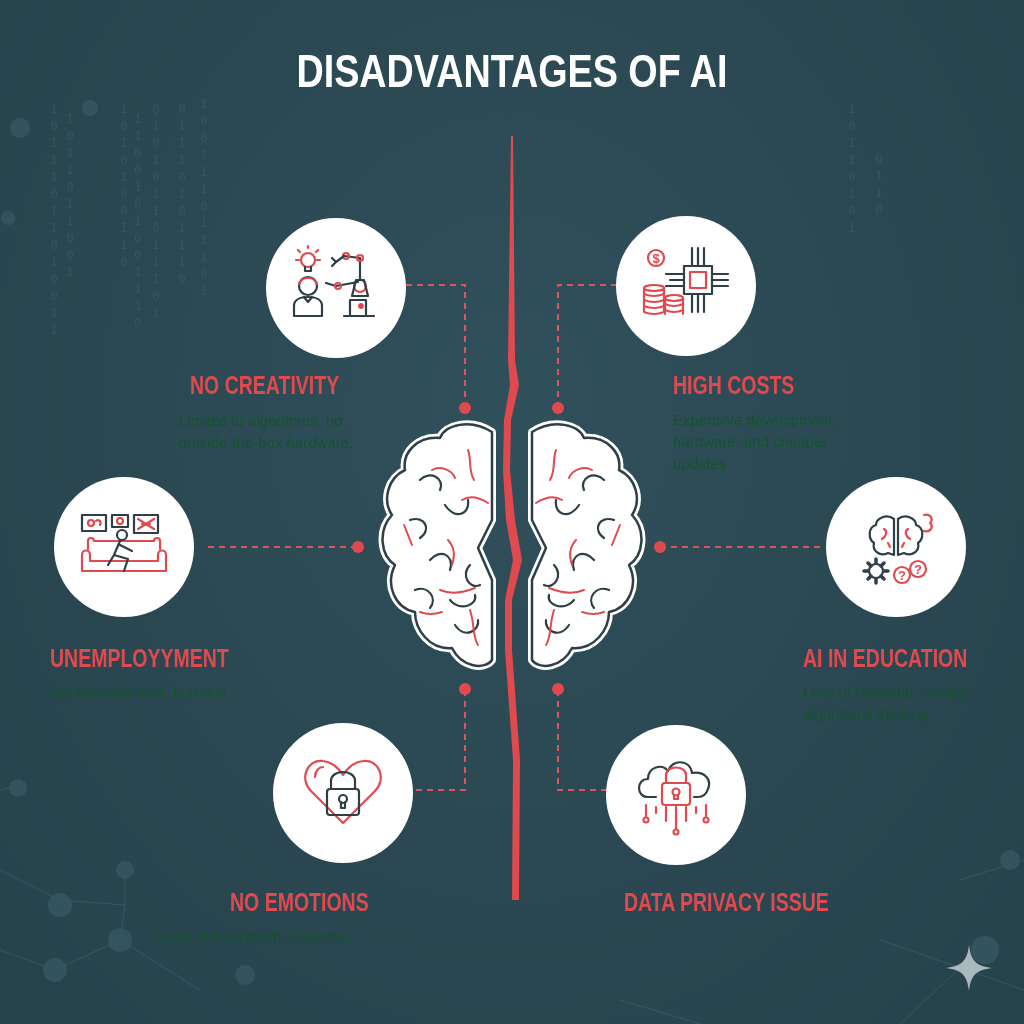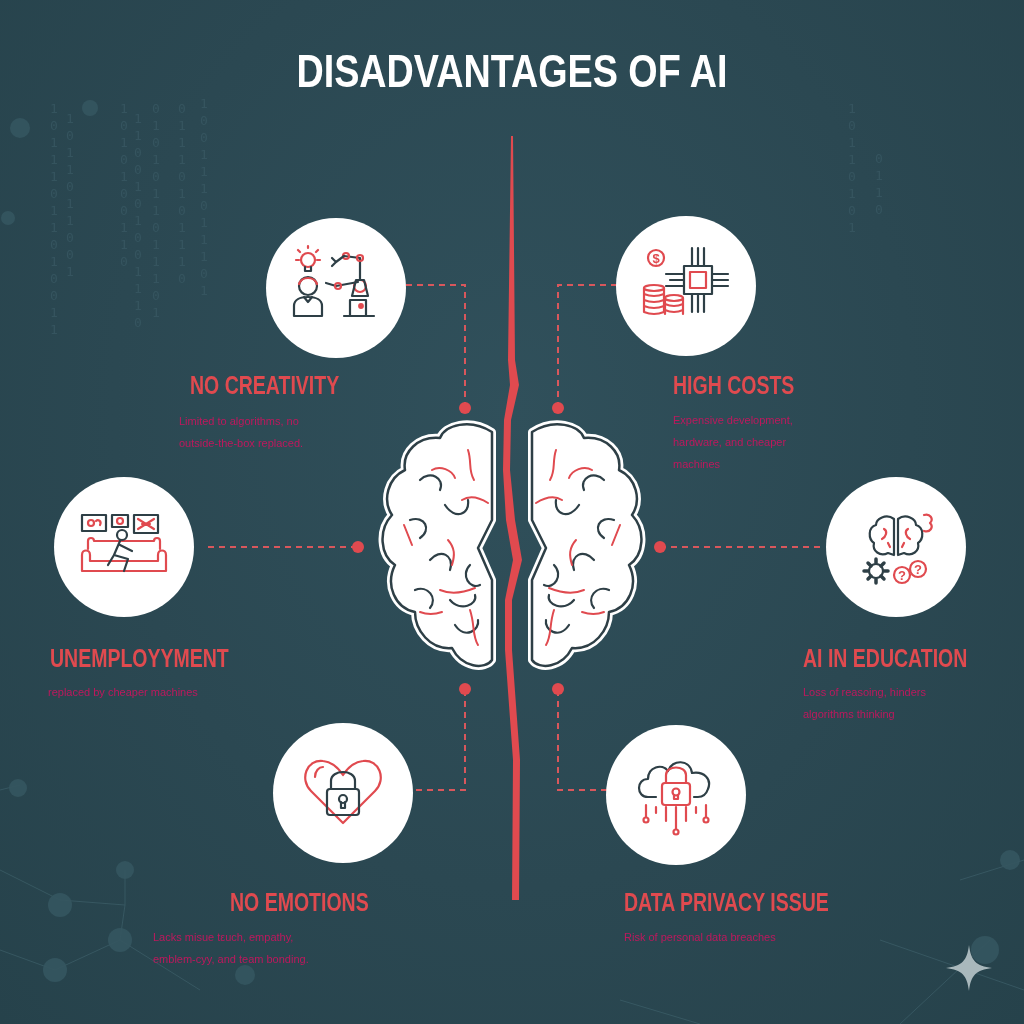--- a/index.html
+++ b/index.html
@@ -19,21 +19,21 @@
   .circle {
     position:absolute; width:140px; height:140px; border-radius:50%;
     background:#ffffff; display:flex; align-items:center; justify-content:center;
   }
   .circle svg { width:100px; height:100px; }
   .heading {
     position:absolute; color:#e04a4f; font-weight:700; font-size:25px;
     white-space:nowrap; transform:scaleX(0.78); transform-origin:left center;
   }
   .desc {
-    position:absolute; color:#be185d; font-size:11px; line-height:22px;
+    position:absolute; color:#14532d; font-size:15px; line-height:22px;
   }
   .sparkle { position:absolute; left:944px; top:943px; width:50px; height:50px; }
 </style>
 </head>
 <body>
 
 <svg class="bg-layer" viewBox="0 0 1024 1024">
   <g stroke="#3b5c66" stroke-width="1" fill="none" opacity="0.8">
     <line x1="0" y1="870" x2="60" y2="900"></line>
       <line x1="60" y1="900" x2="125" y2="905"></line>
@@ -165,21 +165,21 @@
       <path d="M58,18 L50,24 M50,24 L46,20 M50,24 L46,28" stroke="#2e3f46"></path>
       <path d="M72,44 L50,48 L40,45" stroke="#2e3f46"></path>
       <circle cx="52" cy="48" r="3" stroke="#e04a4f"></circle>
       <circle cx="75" cy="68" r="1.8" fill="#e04a4f" stroke="#e04a4f"></circle>
     </g>
   </svg>
 </div>
 <div class="heading" style="left:190px;top:371px;">NO CREATIVITY</div>
 <div class="desc" style="left:179px;top:410px;">
   <div>Limited to algorithms, no</div>
-  <div>outside-the-box replaced.</div>
+  <div>outside-the-box hardware.</div>
 </div>
 
 <div class="circle" style="left:616px;top:216px;">
   <svg viewBox="0 0 100 100">
     <g fill="none" stroke-width="2.2" stroke-linecap="round" stroke-linejoin="round">
       <circle cx="20" cy="22" r="8" stroke="#e04a4f"></circle>
       <text x="20" y="27" text-anchor="middle" font-size="13" font-weight="700" fill="#e04a4f" stroke="none" font-family="Liberation Sans, sans-serif">$</text>
       <rect x="48" y="30" width="28" height="28" stroke="#2e3f46"></rect>
       <rect x="54" y="36" width="16" height="16" stroke="#e04a4f"></rect>
       <path d="M56,12 L56,30 M62,12 L62,30 M68,12 L68,30 M56,58 L56,76 M62,58 L62,76 M68,58 L68,76 M30,38 L48,38 M34,44 L48,44 M30,50 L48,50 M76,38 L92,38 M76,44 L92,44 M76,50 L92,50" stroke="#2e3f46"></path>
@@ -187,42 +187,42 @@
       <path d="M8,52 L8,76 M28,52 L28,76 M8,58 Q18,62 28,58 M8,64 Q18,68 28,64 M8,70 Q18,74 28,70 M8,76 Q18,80 28,76" stroke="#e04a4f"></path>
       <ellipse cx="38" cy="62" rx="9" ry="3" stroke="#e04a4f"></ellipse>
       <path d="M29,62 L29,78 M47,62 L47,78 M29,68 Q38,72 47,68 M29,74 Q38,78 47,74" stroke="#e04a4f"></path>
     </g>
   </svg>
 </div>
 <div class="heading" style="left:673px;top:371px;">HIGH COSTS</div>
 <div class="desc" style="left:673px;top:409px;">
   <div>Expensive development,</div>
   <div>hardware, and cheaper</div>
-  <div>machines</div>
+  <div>updates</div>
 </div>
 
 <div class="circle" style="left:54px;top:477px;">
   <svg viewBox="0 0 100 100">
     <g fill="none" stroke-width="2.2" stroke-linecap="round" stroke-linejoin="round">
       <rect x="8" y="18" width="24" height="16" stroke="#2e3f46"></rect>
       <rect x="38" y="18" width="16" height="12" stroke="#2e3f46"></rect>
       <rect x="60" y="18" width="24" height="18" stroke="#2e3f46"></rect>
       <path d="M14,26 C14,22 20,22 20,26 C20,30 14,30 14,26 M22,24 C24,22 28,24 26,28" stroke="#e04a4f"></path>
       <circle cx="46" cy="24" r="3" stroke="#e04a4f"></circle>
       <path d="M64,22 L80,32 M80,22 L64,32 M68,27 L76,27" stroke="#e04a4f"></path>
       <path d="M14,52 L14,44 C14,40 20,40 20,44 L80,44 C80,40 86,40 86,44 L86,52" stroke="#e04a4f"></path>
       <path d="M8,58 L8,74 L92,74 L92,58 C92,52 84,52 84,58 L84,64 L16,64 L16,58 C16,52 8,52 8,58 Z" stroke="#e04a4f"></path>
       <circle cx="48" cy="38" r="5" stroke="#2e3f46"></circle>
       <path d="M46,44 L40,58 L54,62 L50,74 M40,58 L34,68 M46,48 L58,54" stroke="#2e3f46"></path>
     </g>
   </svg>
 </div>
 <div class="heading" style="left:50px;top:644px;">UNEMPLOYYMENT</div>
 <div class="desc" style="left:48px;top:681px;">
-  <div>replaced by cheaper machines</div>
+  <div>Job displacement, humans</div>
 </div>
 
 <div class="circle" style="left:826px;top:477px;">
   <svg viewBox="0 0 100 100">
     <g fill="none" stroke-width="2.2" stroke-linecap="round" stroke-linejoin="round">
       <path d="M48,22 C40,16 30,22 30,28 C22,30 22,42 28,46 C26,54 34,60 42,56 L48,58 Z" stroke="#2e3f46"></path>
       <path d="M52,22 C60,16 70,22 70,28 C78,30 78,42 72,46 C74,54 66,60 58,56 L52,58 Z" stroke="#2e3f46"></path>
       <path d="M38,32 C42,34 40,40 36,42 M62,32 C58,34 60,40 64,42 M42,46 L44,50 M58,46 L56,50" stroke="#e04a4f"></path>
       <path d="M78,18 C84,16 88,22 84,26 C88,30 84,36 78,34" stroke="#e04a4f"></path>
       <circle cx="30" cy="74" r="7" stroke="#2e3f46"></circle>
@@ -247,39 +247,37 @@
       <path d="M22,34 C22,28 26,24 30,24" stroke="#e04a4f"></path>
       <path d="M38,46 L38,38 C38,26 62,26 62,38 L62,46" stroke="#2e3f46"></path>
       <rect x="34" y="46" width="32" height="26" rx="3" stroke="#2e3f46"></rect>
       <circle cx="50" cy="56" r="4" stroke="#2e3f46"></circle>
       <path d="M48,59 L48,65 L52,65 L52,59" stroke="#2e3f46"></path>
     </g>
   </svg>
 </div>
 <div class="heading" style="left:230px;top:888px;">NO EMOTIONS</div>
 <div class="desc" style="left:153px;top:926px;">
-  <div>Lacks misue tεuch, empathy,</div>
-  <div>emblem-суy, and team bonding.</div>
+  <div>Lacks human tεuch, empathy,</div>
 </div>
 
 <div class="circle" style="left:606px;top:725px;">
   <svg viewBox="0 0 100 100">
     <g fill="none" stroke-width="2.2" stroke-linecap="round" stroke-linejoin="round">
       <path d="M30,52 L22,52 C10,52 10,34 22,34 C22,22 36,18 42,26 C46,14 64,14 66,28 C78,26 86,34 82,44 C80,50 76,52 72,52 L68,52" stroke="#2e3f46"></path>
       <path d="M40,38 L40,30 C40,20 60,20 60,30 L60,38" stroke="#e04a4f"></path>
       <rect x="36" y="38" width="28" height="22" rx="3" stroke="#e04a4f"></rect>
       <circle cx="50" cy="47" r="3.5" stroke="#e04a4f"></circle>
       <path d="M48,50 L48,54 L52,54 L52,50" stroke="#e04a4f"></path>
       <path d="M20,60 L20,72 M30,62 L30,68 M40,62 L40,76 M50,62 L50,84 M60,62 L60,76 M70,62 L70,68 M80,60 L80,72" stroke="#e04a4f"></path>
       <circle cx="20" cy="75" r="2.5" stroke="#e04a4f"></circle>
         <circle cx="80" cy="75" r="2.5" stroke="#e04a4f"></circle>
       <circle cx="50" cy="87" r="2.5" stroke="#e04a4f"></circle>
     </g>
   </svg>
 </div>
 <div class="heading" style="left:624px;top:888px;">DATA PRIVACY ISSUE</div>
 <div class="desc" style="left:624px;top:926px;">
-  <div>Risk of personal data breaches</div>
 </div>
 
 <svg class="sparkle" viewBox="0 0 50 50">
   <path d="M25,2 C27,18 32,23 48,25 C32,27 27,32 25,48 C23,32 18,27 2,25 C18,23 23,18 25,2 Z" fill="#a9b8bc"></path>
 </svg>
 
 </body></html>

